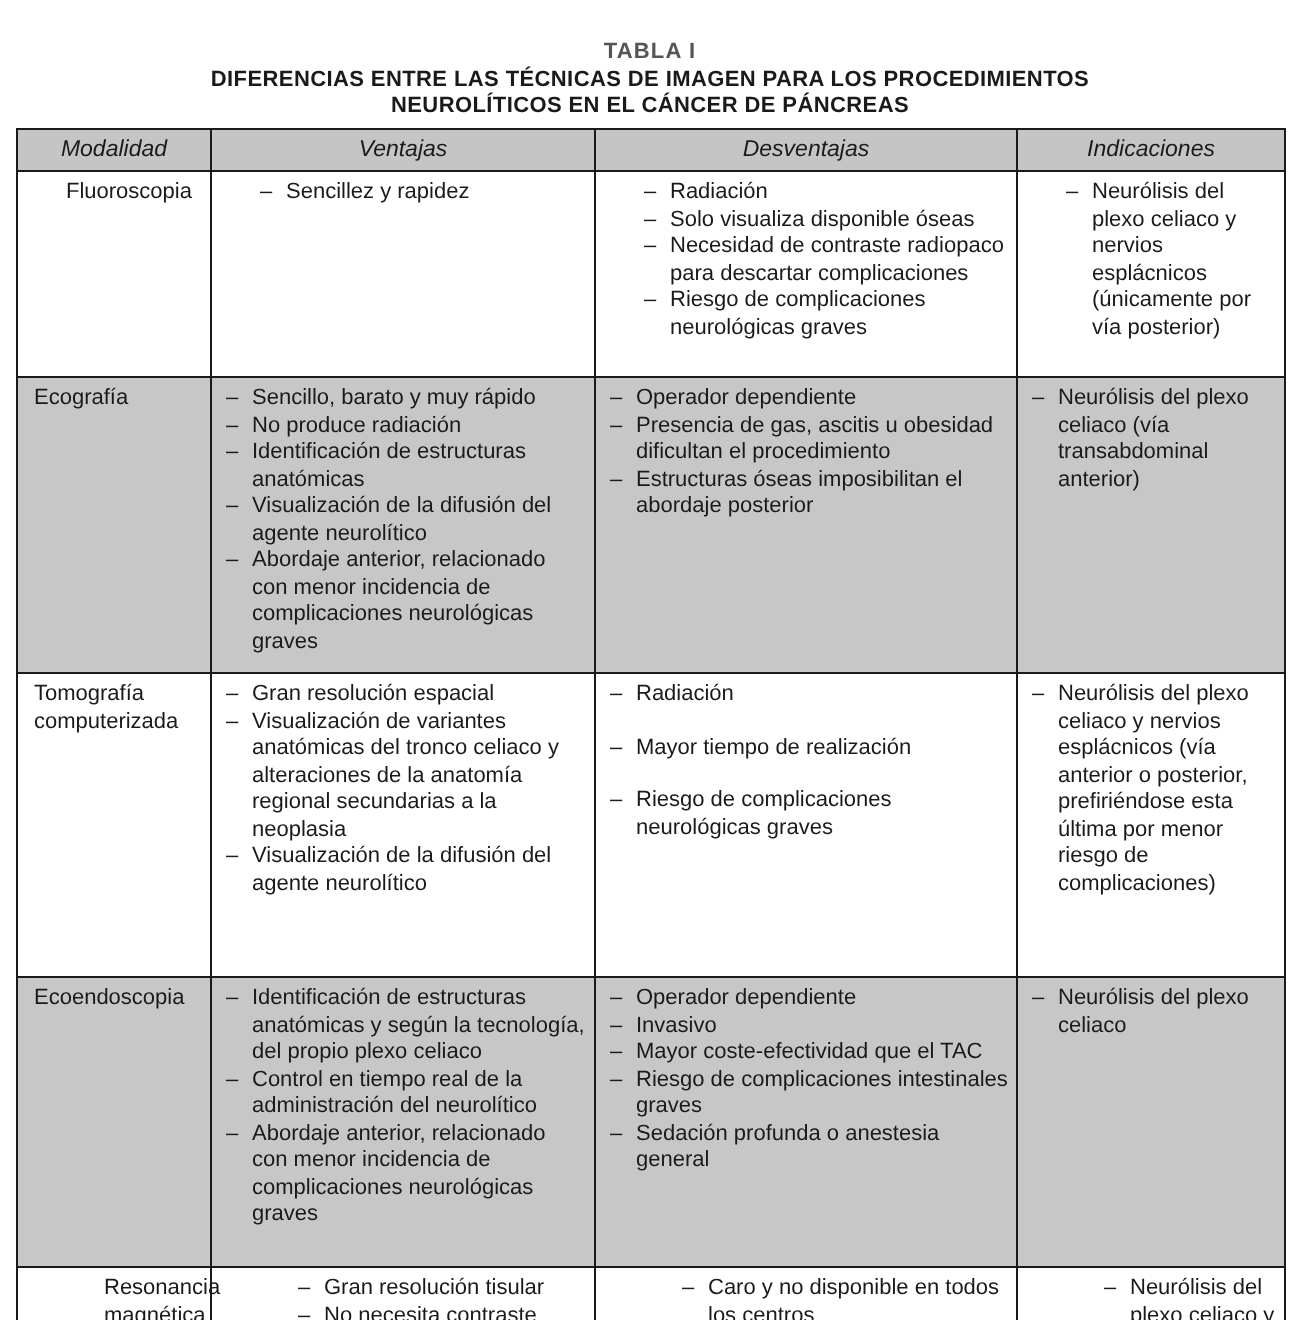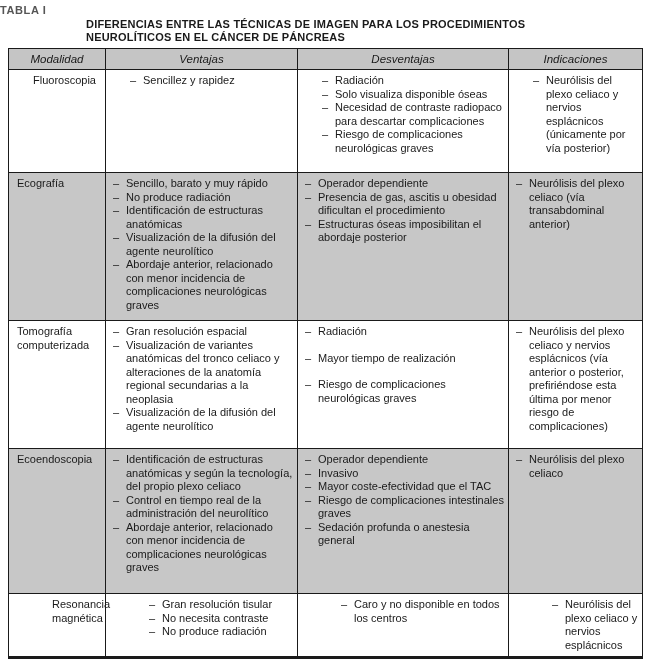--- a/index.html
+++ b/index.html
@@ -11,21 +11,21 @@
     --title:#555555;
   }
   *{box-sizing:border-box;}
   html,body{margin:0;padding:0;}
   body{
     width:650px;height:660px;background:#ffffff;
     font-family:"Liberation Sans","DejaVu Sans",sans-serif;
     color:var(--text);
     -webkit-font-smoothing:antialiased;
   }
-  .title-block{ padding-top:4px; }
+  .title-block{ text-align:center; padding-top:20px; }
   .table-number{
     font-size:11px; font-weight:700; letter-spacing:.6px;
     color:var(--title); line-height:13px;
   }
   .table-title{
     font-size:11px; font-weight:700; letter-spacing:.2px;
     color:var(--text); line-height:13px;
     max-width:478px; margin:1px auto 0 auto;
   }
   table{
@@ -47,21 +47,21 @@
     border:1px solid var(--border);
     vertical-align:top; text-align:left;
     font-size:11px; line-height:13.5px;
     padding:4px 4px 4px 7px;
     background:var(--row-bg);
   }
   tr.alt td{ background:var(--row-alt-bg); }
   td.mod{ padding-left:8px; }
   tr.row-0 td{height:103px;padding-left:24px;}
   tr.row-1 td{height:148px;}
-  tr.row-2 td{height:128px;}
+  tr.row-2 td{height:152px;}
   tr.row-3 td{height:145px;}
   tr.row-4 td{height:50px;padding-left:43px;}
   .bullet{ position:relative; padding-left:13px; }
   .bullet::before{ content:"–"; position:absolute; left:0; top:0; }
   td.spaced .bullet + .bullet{ margin-top:13px; }
 </style>
 </head>
 <body>
 
 <div class="title-block">

